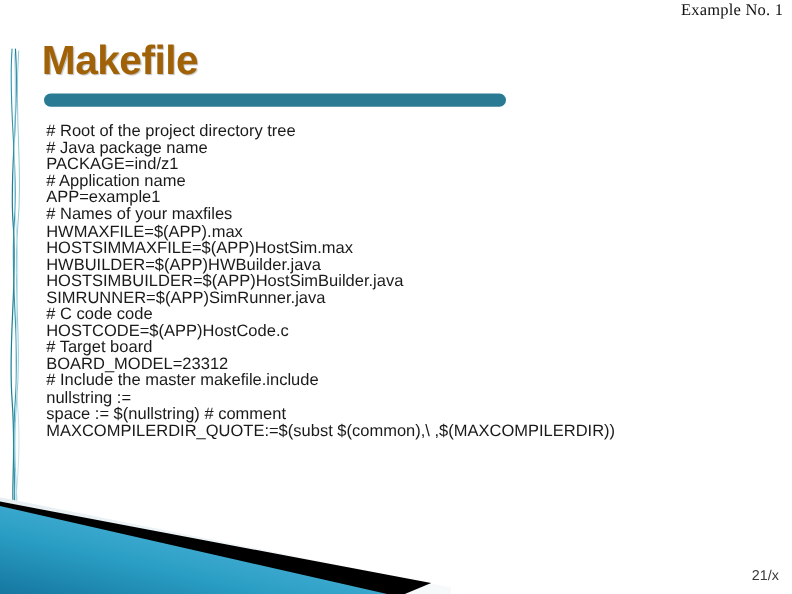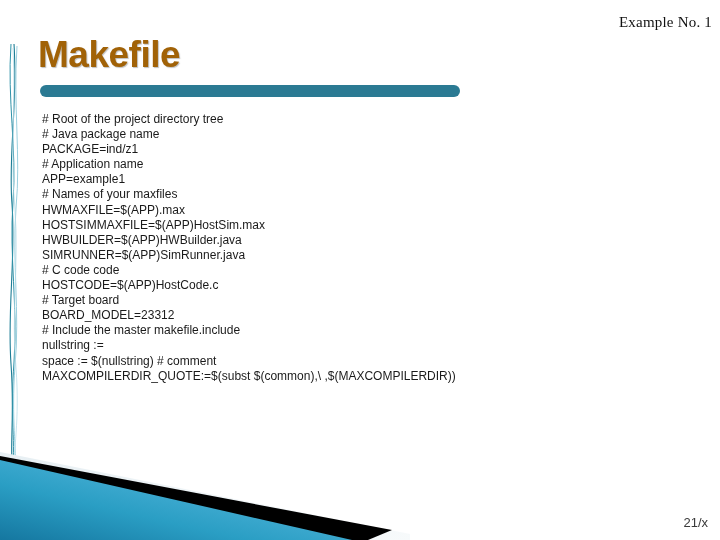--- a/index.html
+++ b/index.html
@@ -11,21 +11,21 @@
     height: 540px;
     background: #ffffff;
     font-family: "Liberation Sans", sans-serif;
     overflow: hidden;
     position: relative;
   }
 
   
   .slide-header {
     position: absolute;
-    top: 14px;
+    top: 2px;
     right: 8px;
     font-family: "Liberation Serif", serif;
     font-size: 15px;
     color: #111111;
     letter-spacing: 0.2px;
     white-space: nowrap;
   }
 
   
   .left-ribbon {
@@ -61,21 +61,21 @@
 
   
   .code-block {
     position: absolute;
     left: 42px;
     top: 112px;
     width: 600px;
   }
   .code-line {
     font-family: "Liberation Sans", sans-serif;
-    font-size: 12px;
+    font-size: 15px;
     line-height: 15.1px;
     color: #1a1a1a;
     white-space: pre;
   }
 
   
   .footer-art {
     position: absolute;
     left: 0;
     bottom: 0;
@@ -114,20 +114,21 @@
 <div class="code-block">
   <div class="code-line"># Root of the project directory tree</div>
   <div class="code-line"># Java package name</div>
   <div class="code-line">PACKAGE=ind/z1</div>
   <div class="code-line"># Application name</div>
   <div class="code-line">APP=example1</div>
   <div class="code-line"># Names of your maxfiles</div>
   <div class="code-line">HWMAXFILE=$(APP).max</div>
   <div class="code-line">HOSTSIMMAXFILE=$(APP)HostSim.max</div>
   <div class="code-line">HWBUILDER=$(APP)HWBuilder.java</div>
+  <div class="code-line">HOSTSIMBUILDER=$(APP)HostSimBuilder.java</div>
   <div class="code-line">SIMRUNNER=$(APP)SimRunner.java</div>
   <div class="code-line"># C code code</div>
   <div class="code-line">HOSTCODE=$(APP)HostCode.c</div>
   <div class="code-line"># Target board</div>
   <div class="code-line">BOARD_MODEL=23312</div>
   <div class="code-line"># Include the master makefile.include</div>
   <div class="code-line">nullstring :=</div>
   <div class="code-line">space := $(nullstring) # comment</div>
   <div class="code-line">MAXCOMPILERDIR_QUOTE:=$(subst $(common),\ ,$(MAXCOMPILERDIR))</div>
 </div>

